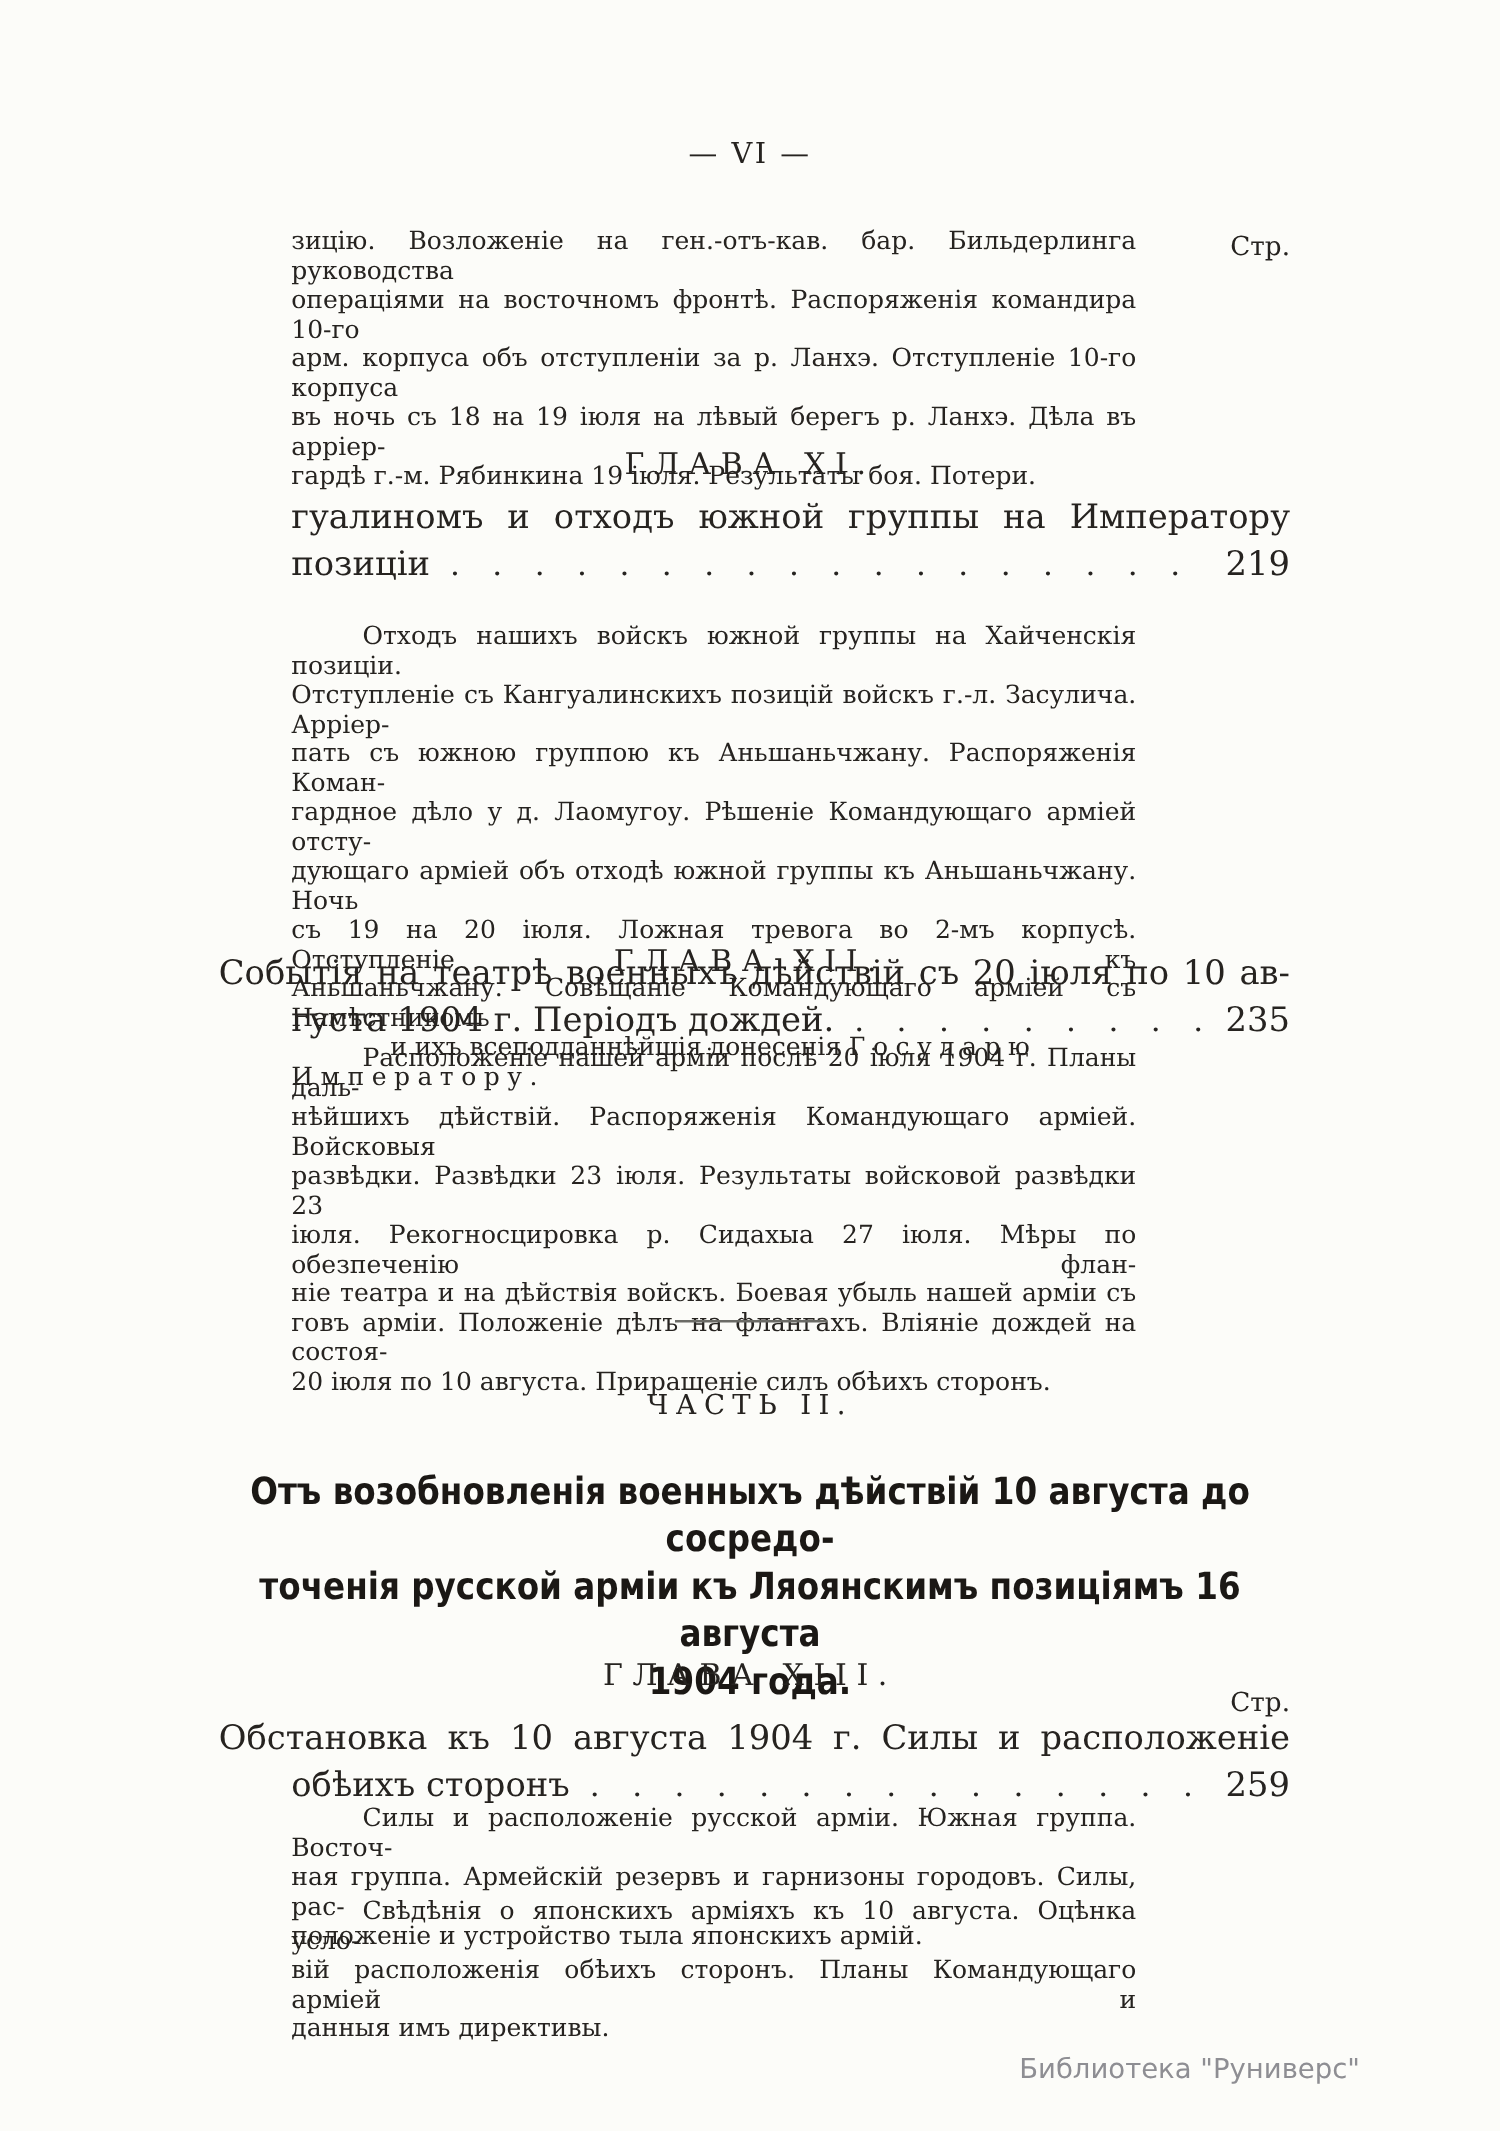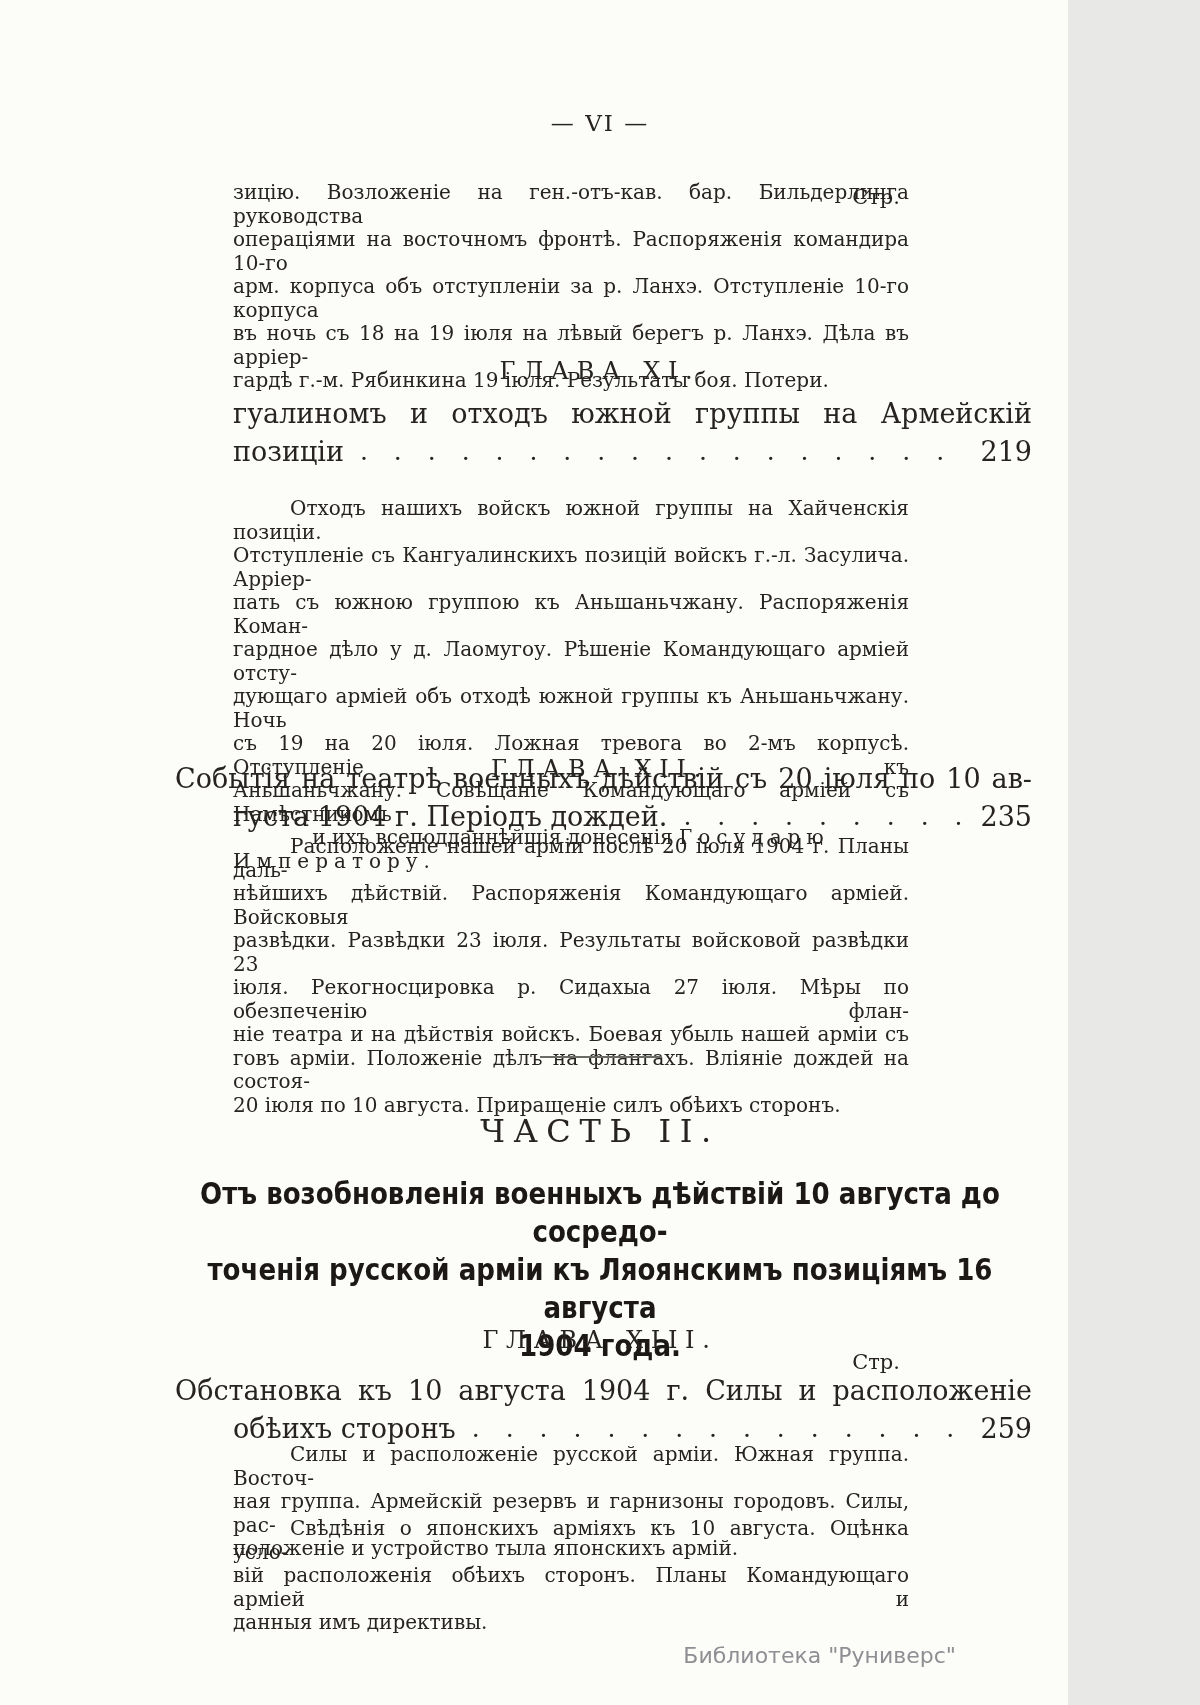--- a/index.html
+++ b/index.html
@@ -1,17 +1,17 @@
 <!DOCTYPE html>
 <html><head>
 <meta charset="utf-8">
 <style>
   html,body { margin:0; padding:0; background:#e8e8e6; }
   .page {
-    position:relative; width:1068px; height:1705px;
+    position:relative; width:1200px; height:1705px;
     background:#fcfcf9; overflow:hidden;
     font-family:"DejaVu Serif", serif; color:#262320;
   }
   .abs { position:absolute; }
   .center { left:0; width:1200px; text-align:center; }
 
   .folio { top:110px; font-size:23px; letter-spacing:2px; }
   .str-label { font-size:21px; right:168px; }
 
   
@@ -29,21 +29,21 @@
   .entry .t1 { text-align:justify; text-align-last:justify; }
   .entry .t2 { margin-left:58px; width:799px; text-align:justify; text-align-last:justify; }
   .entry .trow { margin-left:58px; width:799px; display:flex; }
   .entry .ttxt { white-space:nowrap; }
   .leader { flex:1 1 auto; overflow:hidden; white-space:nowrap;
             letter-spacing:0.36em; margin:0 10px 0 16px; font-size:25px; }
   .pagenum { white-space:nowrap; text-align:right; }
 
   .divider { top:1056px; left:540px; width:122px; height:2px; background:#6b6b66; }
 
-  .part-head { top:1112px; font-size:32px; letter-spacing:0.27em; }
+  .part-head { top:1112px; font-size:22px; letter-spacing:0.27em; }
   .part-title {
     top:1175px; left:110px; width:980px; text-align:center;
     font-family:"DejaVu Sans", sans-serif; font-weight:bold;
     font-size:30px; line-height:38px; color:#1b1815;
     transform:scaleX(0.87); transform-origin:50% 0;
   }
 
   .caps-spaced { letter-spacing:0.3em; }
 
   .watermark {
@@ -64,21 +64,21 @@
     <div class="ln">зицію. Возложеніе на ген.-отъ-кав. бар. Бильдерлинга руководства</div>
     <div class="ln">операціями на восточномъ фронтѣ. Распоряженія командира 10-го</div>
     <div class="ln">арм. корпуса объ отступленіи за р. Ланхэ. Отступленіе 10-го корпуса</div>
     <div class="ln">въ ночь съ 18 на 19 іюля на лѣвый берегъ р. Ланхэ. Дѣла въ арріер-</div>
     <div class="ln last">гардѣ г.-м. Рябинкина 19 іюля. Результаты боя. Потери.</div>
   </div>
 
   <div class="abs center chap-head" style="top:357px;">ГЛАВА XI.</div>
 
   <div class="abs entry" style="top:395px;">
-    <div class="t2">гуалиномъ и отходъ южной группы на Армейскій</div>
+    <div class="t2">гуалиномъ и отходъ южной группы на Императору</div>
     <div class="trow">
       <span class="ttxt">позиціи</span>
       <span class="leader">. . . . . . . . . . . . . . . . . . . . . . . . . . . . . . . . . . . . . . . . . . . . . . . . . . . . . . . . . . . .</span>
       <span class="pagenum">219</span>
     </div>
   </div>
 
   <div class="abs smallprint" style="top:497px;">
     <div class="ln ind">Отходъ нашихъ войскъ южной группы на Хайченскія позиціи.</div>
     <div class="ln">Отступленіе съ Кангуалинскихъ позицій войскъ г.-л. Засулича. Арріер-</div>

